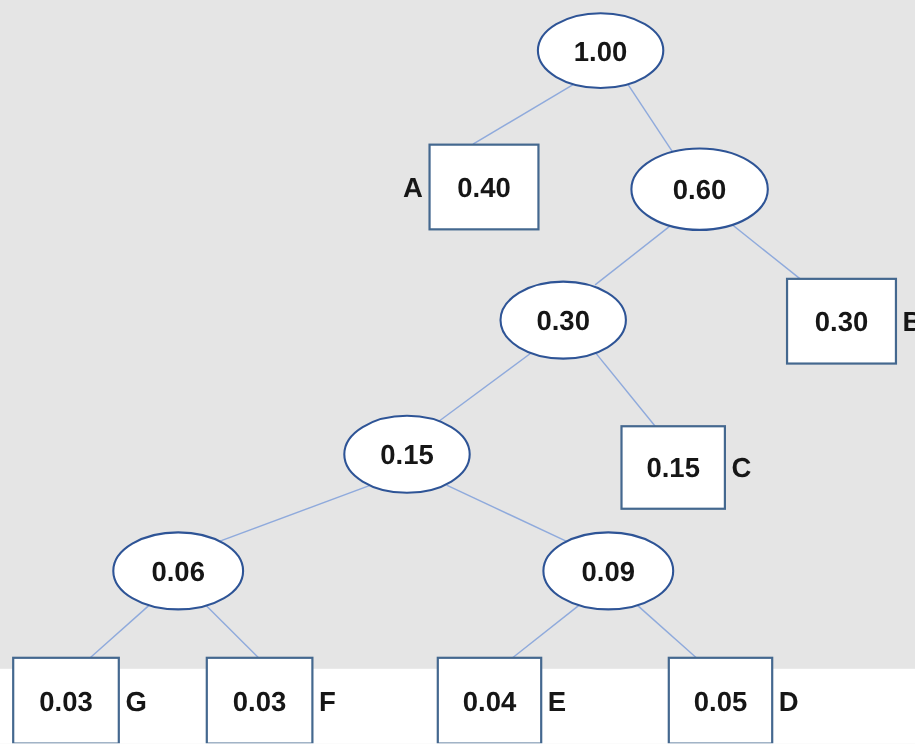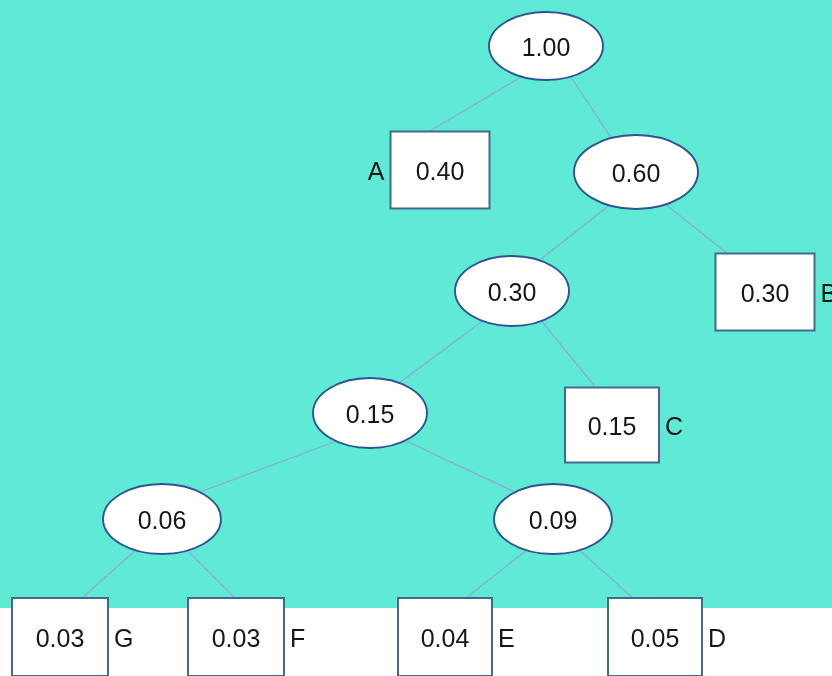--- a/index.html
+++ b/index.html
@@ -10,21 +10,22 @@
   body {
     width: 832px;
     height: 676px;
     overflow: hidden;
     font-family: "Liberation Sans", sans-serif;
   }
   #diagram-root {
     position: relative;
     width: 832px;
     height: 608px;
-    background: #5eead4;
+    background: #e5e5e5;
+    font-weight: bold;
   }
   svg#tree-svg {
     display: block;
     width: 832px;
     height: 676px;
   }
   .edge-line {
     stroke: #8faadc;
     stroke-width: 1.3;
     fill: none;

